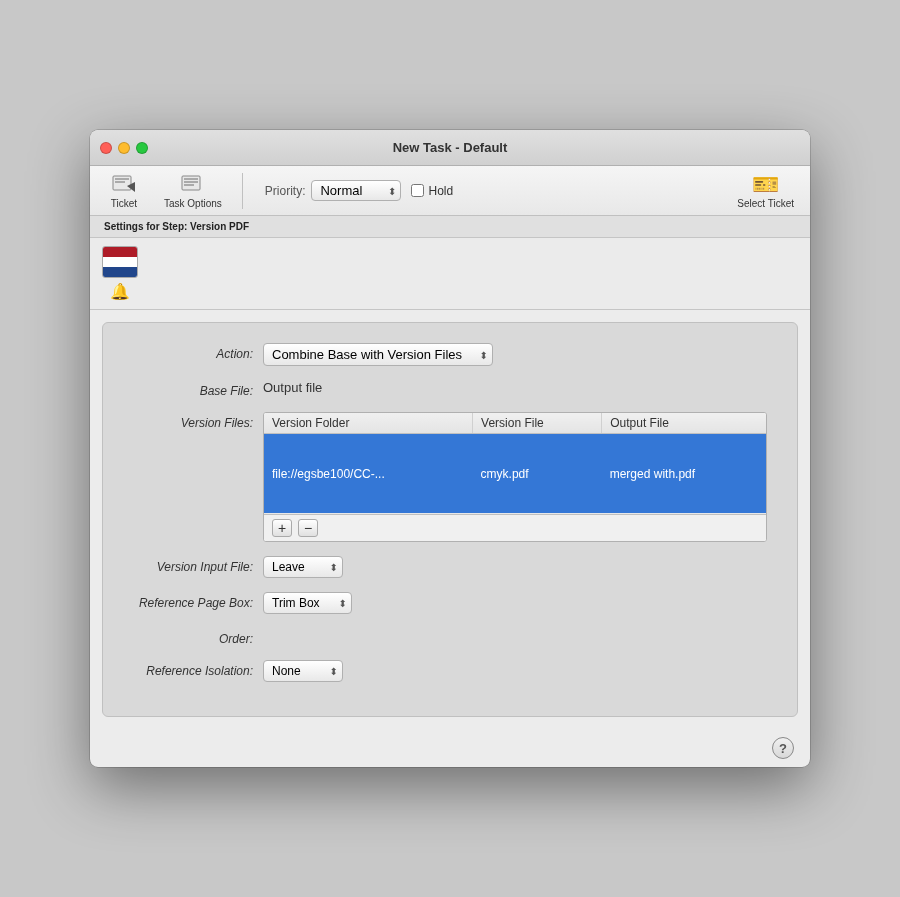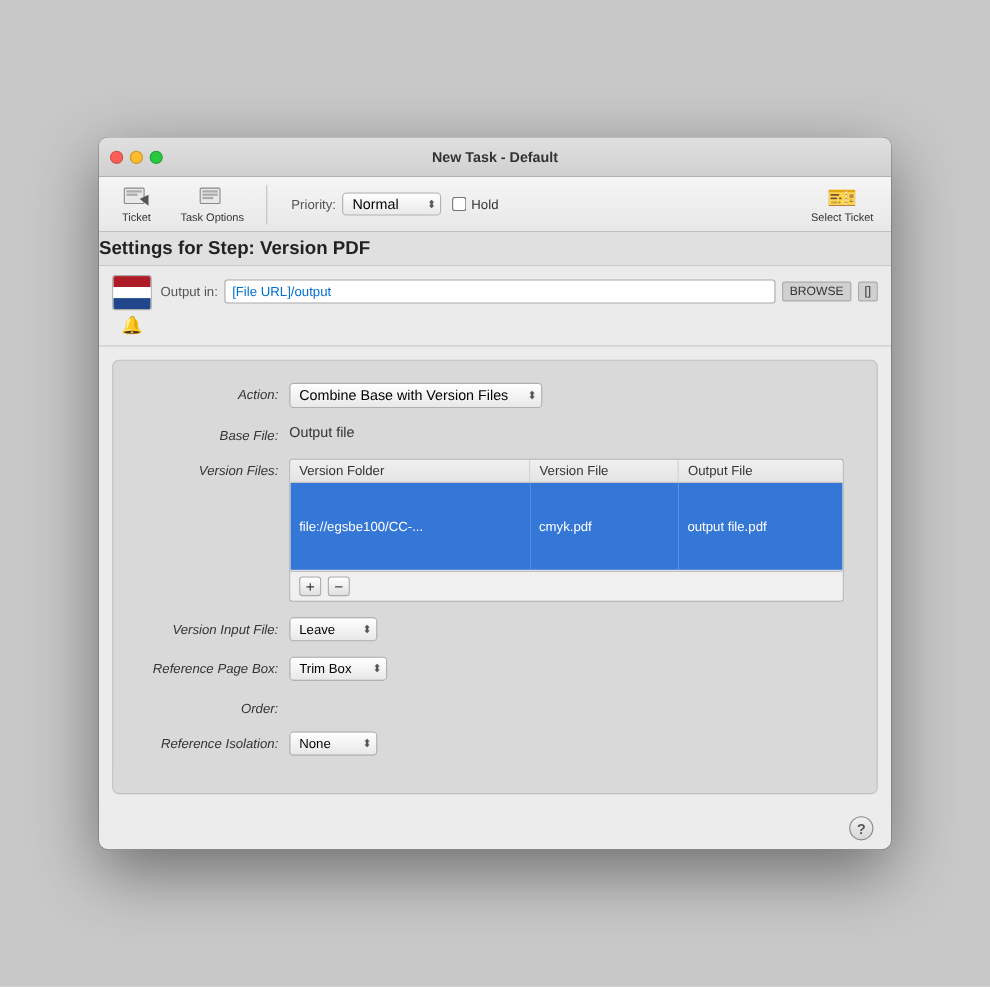--- a/index.html
+++ b/index.html
@@ -138,22 +138,22 @@
       padding: 2px 6px;
     }
     .ticket-icon {
       font-size: 22px;
     }
     .ticket-label { font-size: 10px; color: #333; }
     
     .settings-header {
       background: #e0e0e0;
       border-bottom: 1px solid #c5c5c5;
-      padding: 5px 0;
-      font-size: 17px;
+      padding: 5px 14px;
+      font-size: 10px;
       font-weight: 600;
       color: #222;
     }
     
     .step-config {
       display: flex;
       align-items: flex-start;
       padding: 8px 12px;
       gap: 8px;
       border-bottom: 1px solid #c5c5c5;
@@ -413,28 +413,20 @@
   <div class="step-config">
     <div class="step-icon-stack">
       <div class="step-icon-box">
         <div class="flag-stack">
           <div class="flag-nl-top"></div>
           <div class="flag-nl-mid"></div>
           <div class="flag-nl-bot"></div>
         </div>
       </div>
       <span class="bell-icon">🔔</span>
-    </div>
-    <div class="output-area">
-      <span class="output-label">Output in:</span>
-      <div class="output-field">
-        <span style="color:#0070d0;">[File URL]/output</span>
-      </div>
-      <button class="browse-btn">BROWSE</button>
-      <button class="bracket-btn">[]</button>
     </div>
   </div>
 
   <div class="main-panel">
 
     <div class="form-row">
       <span class="form-label">Action:</span>
       <div class="form-value">
         <div class="select-wrapper">
           <select class="action-select">
@@ -461,21 +453,21 @@
               <tr>
                 <th>Version Folder</th>
                 <th>Version File</th>
                 <th>Output File</th>
               </tr>
             </thead>
             <tbody class="vf-table-body">
               <tr class="selected">
                 <td>file://egsbe100/CC-...</td>
                 <td>cmyk.pdf</td>
-                <td>output file.pdf</td>
+                <td>merged with.pdf</td>
               </tr>
             </tbody>
           </table>
           <div class="vf-table-footer">
             <button class="add-btn">+</button>
             <button class="remove-btn">−</button>
           </div>
         </div>
       </div>
     </div>

